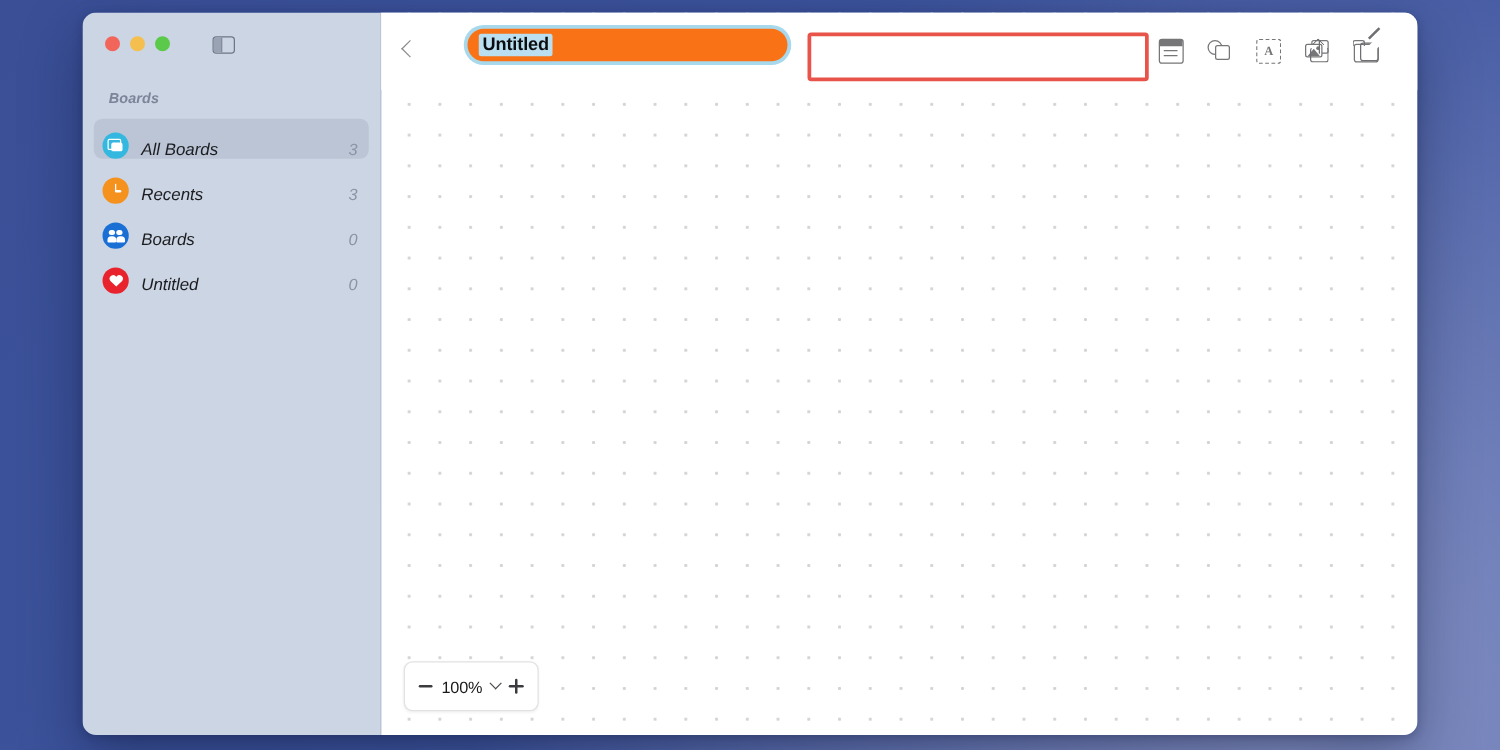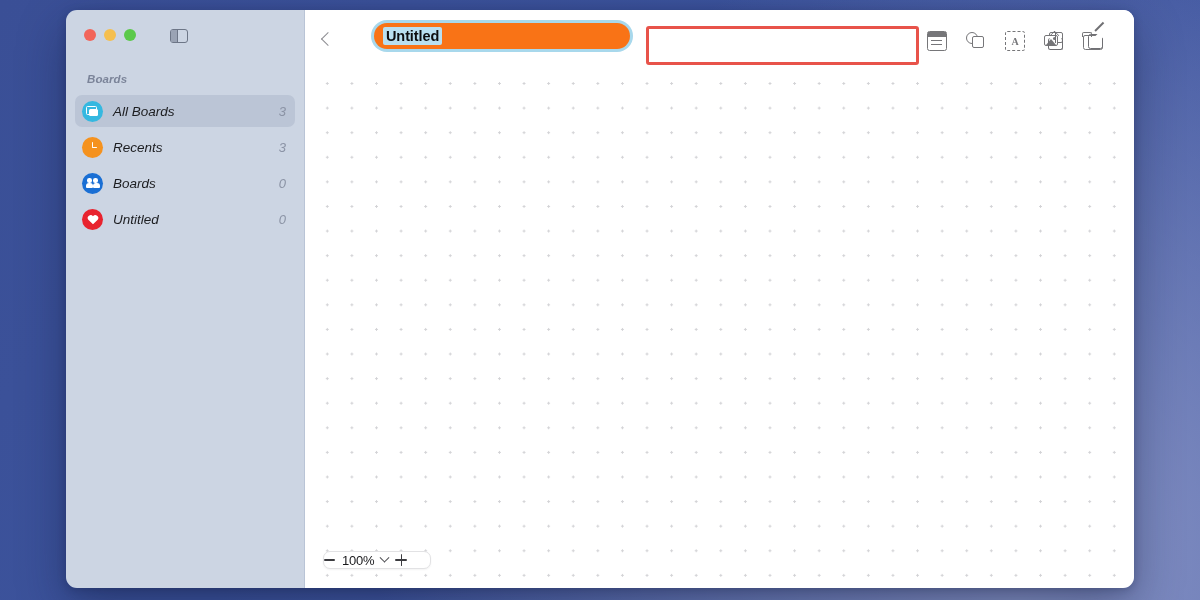--- a/index.html
+++ b/index.html
@@ -56,21 +56,21 @@
   }
 
   #sidebar-head {
     position:absolute; left:21px; top:63px;
     font-size:11.5px; font-weight:600; color:#7b8499;
     letter-spacing:.1px;
   }
 
   #board-list { position:absolute; left:9px; top:85px; right:9px; }
   .row {
-    display:flex; align-items:center;
+    display:flex; align-items:flex-end;
     height:32px; padding:0 9px 0 7px;
     border-radius:7px;
     margin-bottom:4px;
   }
   .row.selected { background:#bbc5d6; }
   .row-icon {
     width:21px; height:21px; border-radius:50%;
     flex:0 0 21px; margin-right:10px;
     position:relative;
     display:flex; align-items:center; justify-content:center;
@@ -256,24 +256,24 @@
     position:absolute; left:0; top:0; right:0; bottom:0;
     background-image:radial-gradient(#d3d3d6 1.1px, transparent 1.2px);
     background-size:24.6px 24.6px;
     background-position:10px 12px;
     z-index:1;
   }
 
   
   #zoom-ctl {
     position:absolute; left:18px; bottom:19px;
-    height:18px; width:108px;
+    height:40px; width:108px;
     background:#fff; border:1px solid #e2e2e4;
     border-radius:7px;
-    display:flex; align-items:center; 
+    display:flex; align-items:center; justify-content:center;
     gap:7px; z-index:4;
     box-shadow:0 1px 2px rgba(0,0,0,.05);
   }
   #zoom-minus {
     width:11px; height:1.7px; background:#3b3b3f; border-radius:1px;
   }
   #zoom-value { font-size:13px; color:#19191c; letter-spacing:-.2px; }
   #zoom-chevron {
     width:7px; height:7px;
     border-right:1.6px solid #4a4a4f; border-bottom:1.6px solid #4a4a4f;

